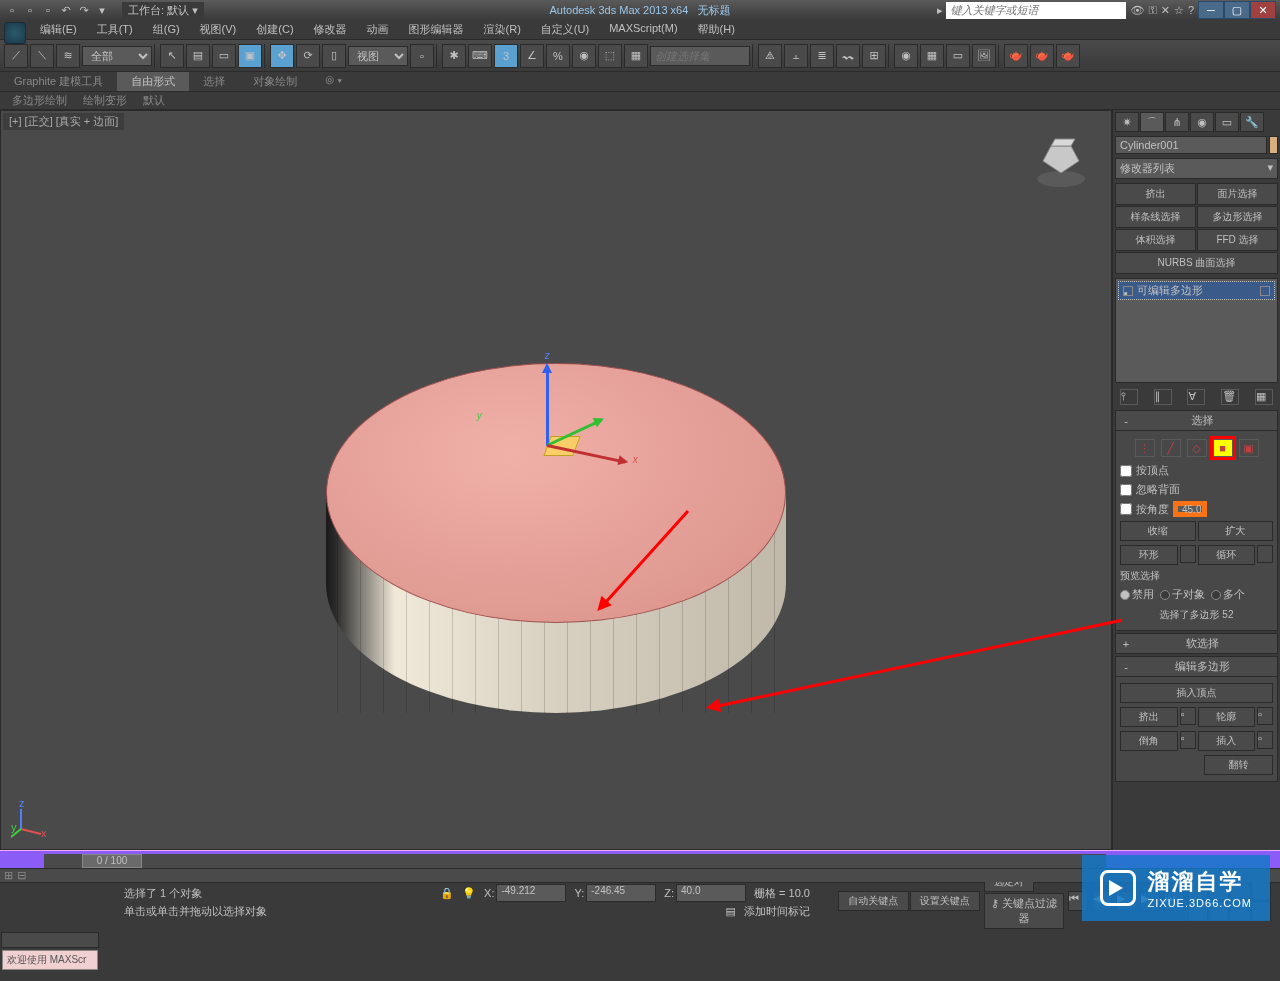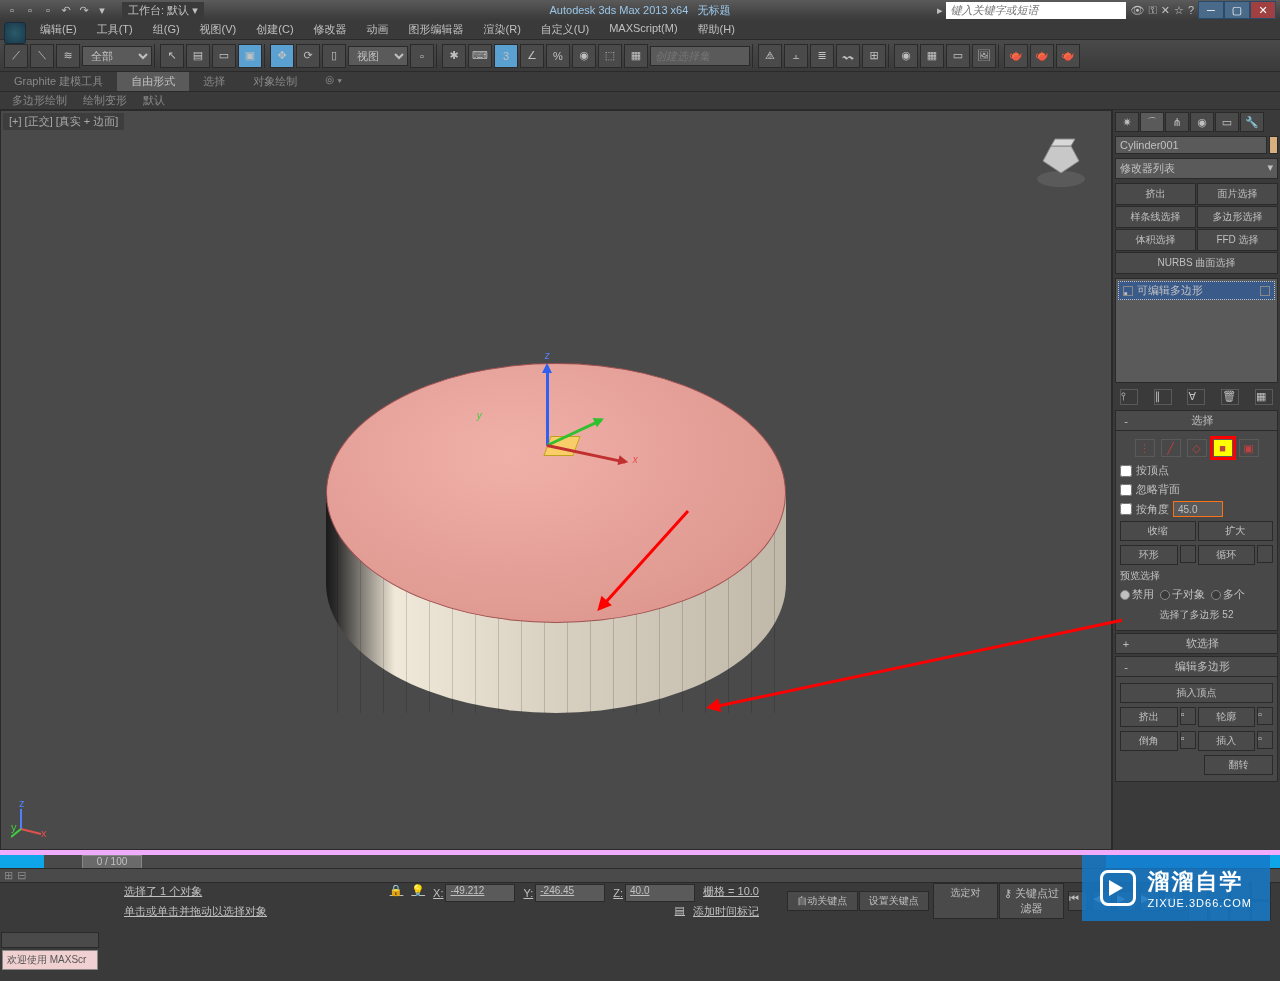--- a/index.html
+++ b/index.html
@@ -82,43 +82,43 @@
 
 .rollout { margin: 1px 2px; }
 .rollout-head { background: #4a4a4a; border: 1px solid #2a2a2a; padding: 2px 4px; text-align: center; display: flex; align-items: center; }
 .rollout-head .pm { width: 12px; }
 .rollout-body { background: #484848; border: 1px solid #2a2a2a; border-top: none; padding: 4px; }
 .subobj-row { display: flex; gap: 6px; justify-content: center; padding: 4px 0; }
 .subobj { width: 20px; height: 18px; border: 1px solid #5a5a5a; display: flex; align-items: center; justify-content: center; color: #c04040; }
 .subobj.highlight { outline: 3px solid #f00; background: #ffff00; }
 .chk-row { display: flex; align-items: center; gap: 4px; padding: 2px 0; font-size: 10px; }
 .chk-row input { width: 12px; height: 12px; }
-.spinner { background: #5a5a5a; border: 1px solid #f97316; width: 50px; height: 16px; padding: 0 4px; color: #c0c0c0; font-size: 10px; display: inline-flex; align-items: center; }
+.spinner { background: #5a5a5a; border: 5px solid #f97316; width: 34px; height: 16px; padding: 0 4px; color: #c0c0c0; font-size: 10px; display: inline-flex; align-items: center; }
 .btn-row { display: flex; gap: 2px; padding: 2px 0; }
 .small-btn { flex: 1; background: #4a4a4a; border: 1px solid #2a2a2a; padding: 2px; text-align: center; font-size: 10px; }
 .small-sq { width: 16px; height: 18px; background: #4a4a4a; border: 1px solid #2a2a2a; }
 .radio-row { display: flex; gap: 6px; padding: 2px 0; font-size: 10px; align-items: center; }
 .opt { display: flex; align-items: center; gap: 2px;}
 .opt-dot { width:10px; height:10px; border:1px solid #888; border-radius:50%; background:#3a3a3a; display:inline-block;}
 .opt-dot.on { background:#c0c0c0;}
 .info-text { text-align: center; padding: 4px; font-size: 10px; }
 
 
-.timeline { height: 18px; background: #0ea5e9; display: flex; align-items: flex-start; border-top: 5px solid #f0abfc; }
+.timeline { height: 18px; background: #8b5cf6; display: flex; align-items: flex-end; border-top: 1px solid #f0abfc; }
 .time-slider { flex: 1; background: #4a4a4a; height: 14px; margin: 0 4px; position: relative; }
 .time-handle { position: absolute; left: 38px; width: 60px; height: 14px; background: #6a6a6a; border: 1px solid #888; text-align: center; font-size: 10px; }
 .time-ruler { height: 14px; background: #4a4a4a; border-top: 1px solid #2a2a2a; position: relative; }
 .tick-icons { position: absolute; left: 4px; display: flex; gap: 4px; }
 
 
 .statusbar { height: 36px; background: #3a3a3a; display: flex; border-top: 1px solid #2a2a2a; }
 .status-left { width: 100px; margin-top: 48px; }
 .mscript { background: #f0d0d0; color: #555; padding: 2px 4px; margin: 2px; font-size: 10px; border: 1px solid #888; }
 .status-mid { flex: 1; display: flex; flex-direction: column; }
-.status-row { display: flex; gap: 8px; padding: 1px 24px; font-size: 10px; text-decoration: underline; }
+.status-row { display: flex; align-items: center; gap: 8px; padding: 1px 24px; font-size: 10px; }
 .coord { display: flex; align-items: center; gap: 2px; }
 .coord-val { background: #5a5a5a; border: 1px solid #2a2a2a; width: 70px; padding: 0 4px; height: 18px; font-size: 10px; }
 .status-right { display: flex; align-items: center; gap: 4px; padding: 0 4px; }
 .play-btn { width: 20px; height: 20px; background: #4a4a4a; border: 1px solid #2a2a2a; }
 
 
 .watermark { position: absolute; right: 10px; bottom: 60px; background: rgba(20,120,200,0.85); color: #fff; padding: 12px 18px; display: flex; align-items: center; gap: 12px; z-index: 100; }
 .wm-play { width: 36px; height: 36px; border: 3px solid #fff; border-radius: 8px; display: flex; align-items: center; justify-content: center; }
 .wm-play::after { content: ''; border: 8px solid transparent; border-left: 14px solid #fff; margin-left: 4px; }
 .wm-text { display: flex; flex-direction: column; }
@@ -464,21 +464,21 @@
       <span>单击或单击并拖动以选择对象</span>
       <span style="margin-left:auto">▤</span>
       <span>添加时间标记</span>
     </div>
   </div>
   <div class="status-right">
     <div style="display:flex;flex-direction:row;gap:1px">
       <div class="small-btn" style="width:70px">自动关键点</div>
       <div class="small-btn" style="width:71px">设置关键点</div>
     </div>
-    <div style="display:flex;flex-direction:row;gap:1px">
+    <div style="display:flex;flex-direction:column;gap:1px">
       <div class="small-btn" style="width:50px">选定对</div>
       <div class="small-btn" style="width:80px"><span>⚷</span> <span>关键点过滤器</span></div>
     </div>
     <div class="play-btn">⏮</div>
     <div class="play-btn">◀</div>
     <div class="play-btn">▶</div>
     <div class="play-btn">▶</div>
     <div class="play-btn">⏭</div>
     <div style="display:flex;flex-wrap:wrap;width:88px;gap:1px">
       <div class="play-btn"></div>

